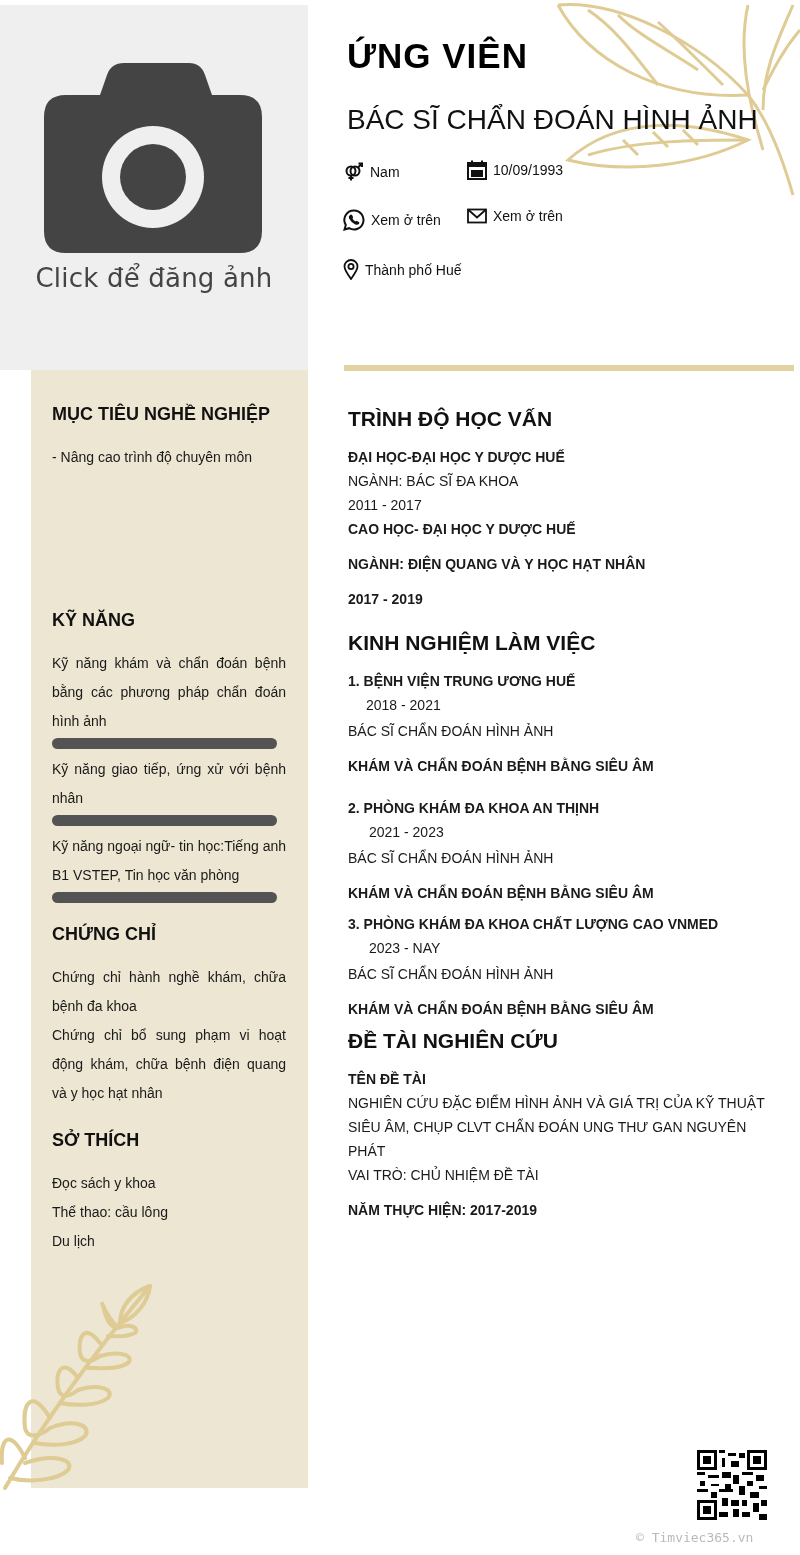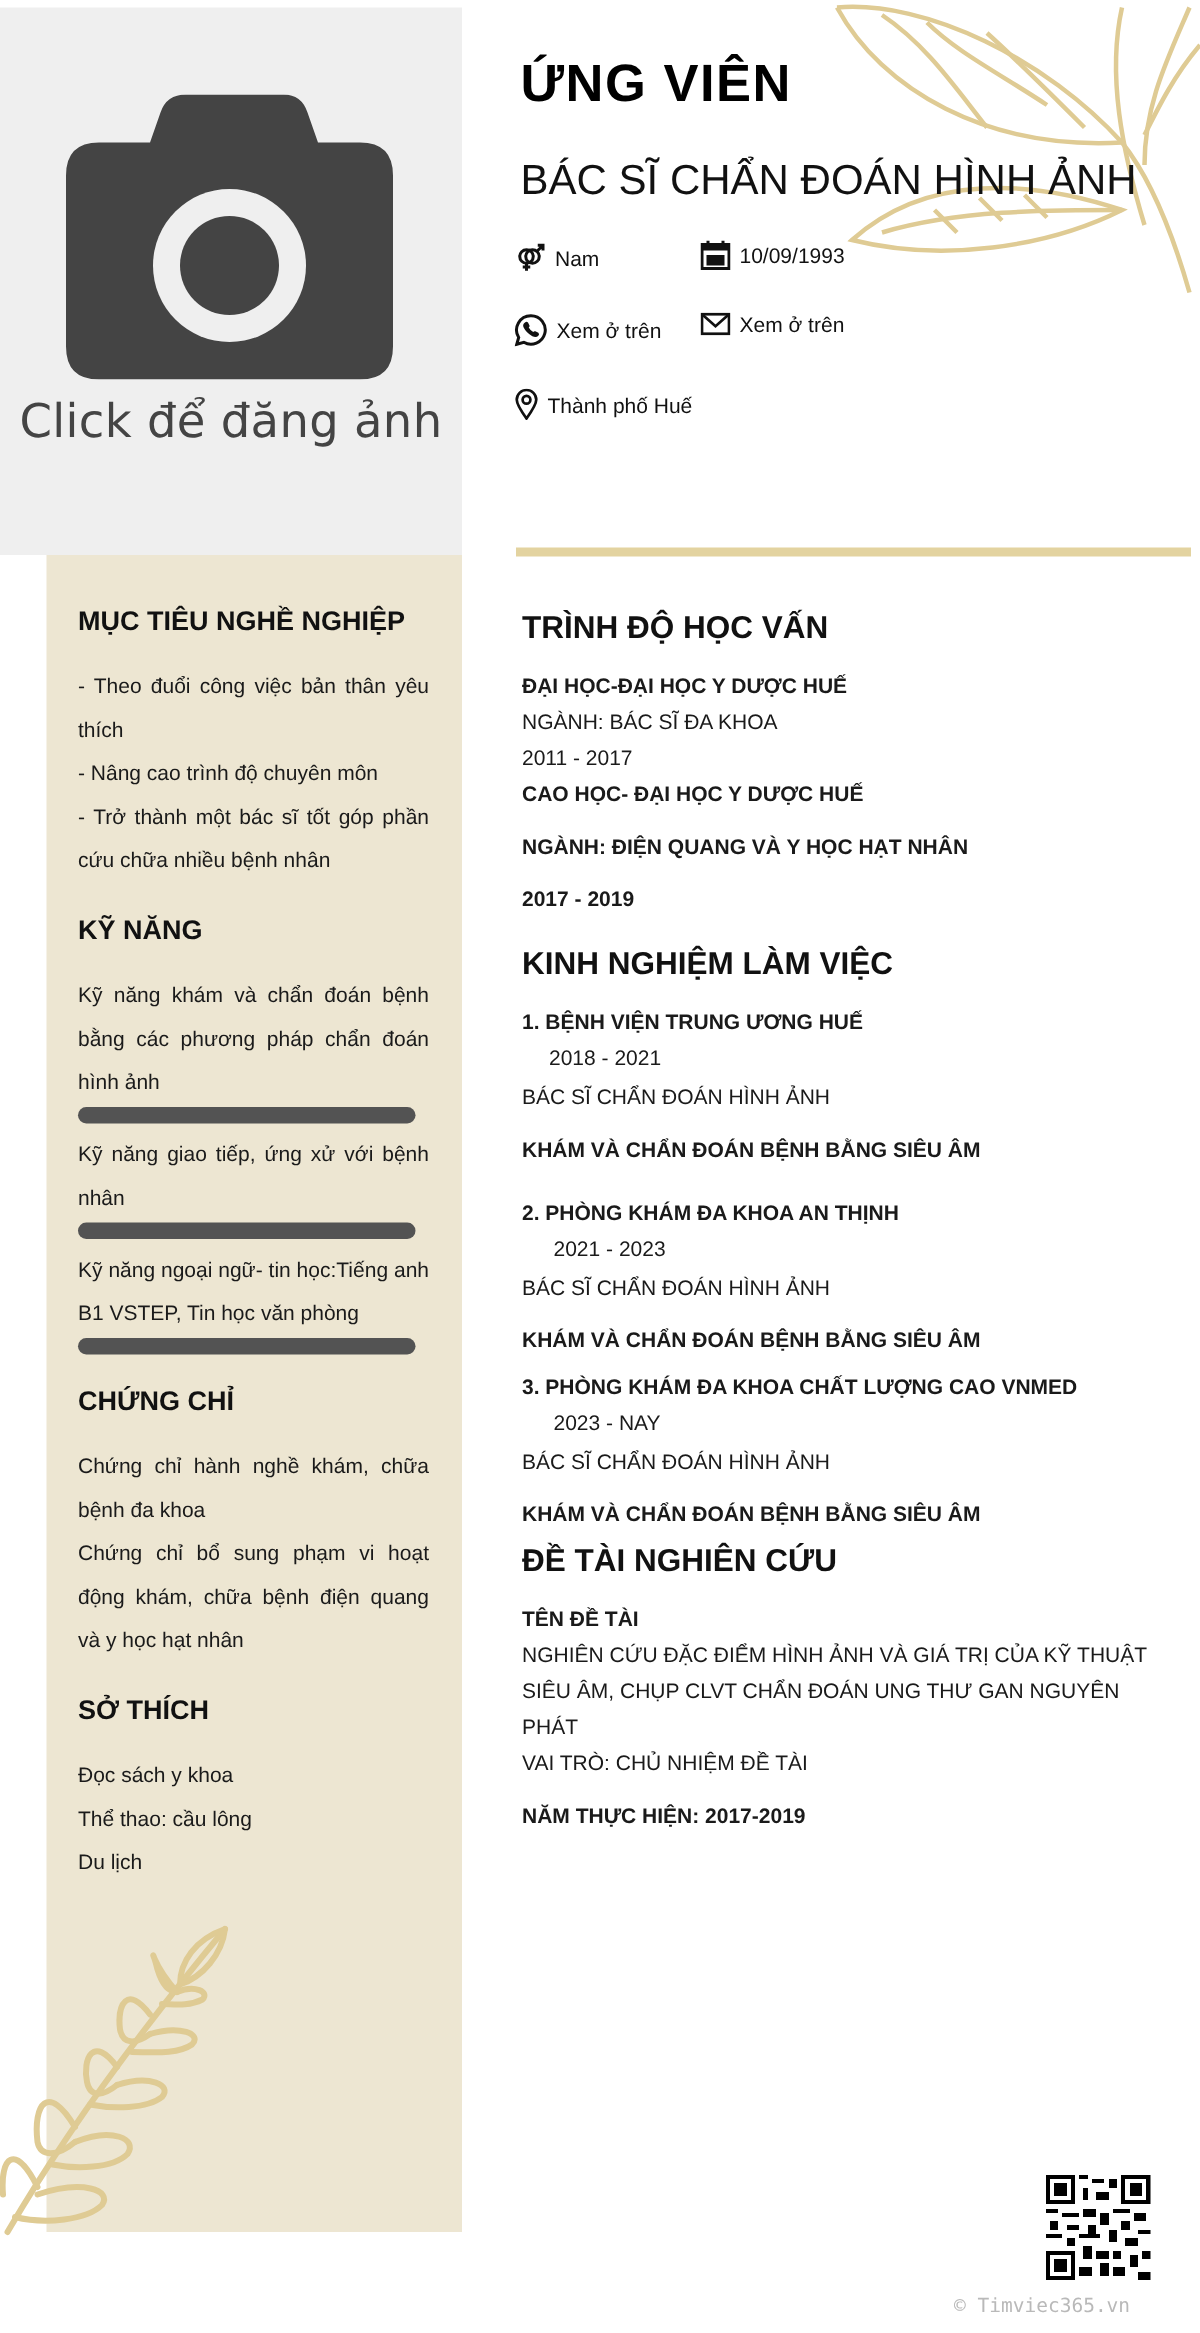--- a/index.html
+++ b/index.html
@@ -1,21 +1,21 @@
 <!DOCTYPE html>
 <html><head>
 <meta charset="utf-8">
 <style>
   * { box-sizing: border-box; margin: 0; padding: 0; }
   html, body { width: 800px; height: 1555px; background: #ffffff; overflow: hidden; }
   body { position: relative; font-family: "Liberation Sans", "DejaVu Sans", sans-serif; color: #111; }
 
   .photo-box { position: absolute; left: 0; top: 5px; width: 308px; height: 365px; background: #efefef; cursor: pointer; }
   .photo-box .cam { position: absolute; left: 44px; top: 58px; }
-  .photo-caption { position: absolute; left: 0; top: 258px; width: 308px; text-align: center; font-family: "DejaVu Sans", sans-serif; font-size: 31px; color: #444; letter-spacing: 0.2px; }
+  .photo-caption { position: absolute; left: 0; top: 258px; width: 308px; text-align: center; font-family: "DejaVu Sans", sans-serif; font-size: 26px; color: #444; letter-spacing: 0.2px; }
 
   .sidebar { position: absolute; left: 31px; top: 370px; width: 277px; height: 1118px; background: #ede6d2; overflow: hidden; }
 
   .side-section { position: absolute; left: 21px; width: 234px; }
   .side-title { font-size: 18px; font-weight: bold; color: #111; }
   .side-text { font-size: 14px; line-height: 29px; color: #1a1a1a; text-align: justify; }
   .skill-bar { height: 11px; border-radius: 6px; background: #535353; margin: 2px 0 6px 0; width: 225px; }
 
   .header-leaf { position: absolute; left: 548px; top: 0px; }
   .name { position: absolute; left: 347px; top: 36px; font-size: 35px; font-weight: bold; color: #000; letter-spacing: 1px; }
@@ -105,23 +105,21 @@
   </svg>
   <span>Thành phố Huế</span>
 </div>
 
 <div class="gold-line"></div>
 
 <div class="sidebar">
   <div class="side-section" style="top:34px;">
     <div class="side-title">MỤC TIÊU NGHỀ NGHIỆP</div>
     <div style="margin-top:18px;">
-      <div class="side-text"> - Theo đuổi công việc bản thân yêu thích</div>
       <div class="side-text"> - Nâng cao trình độ chuyên môn</div>
-      <div class="side-text">- Trở thành một bác sĩ tốt góp phần cứu chữa nhiều bệnh nhân</div>
     </div>
   </div>
 
   <div class="side-section" style="top:240px;">
     <div class="side-title">KỸ NĂNG</div>
     <div style="margin-top:18px;">
       <div class="side-text">Kỹ năng khám và chẩn đoán bệnh bằng các phương pháp chẩn đoán hình ảnh</div>
       <div class="skill-bar"></div>
       <div class="side-text">Kỹ năng giao tiếp, ứng xử với bệnh nhân</div>
       <div class="skill-bar"></div>

